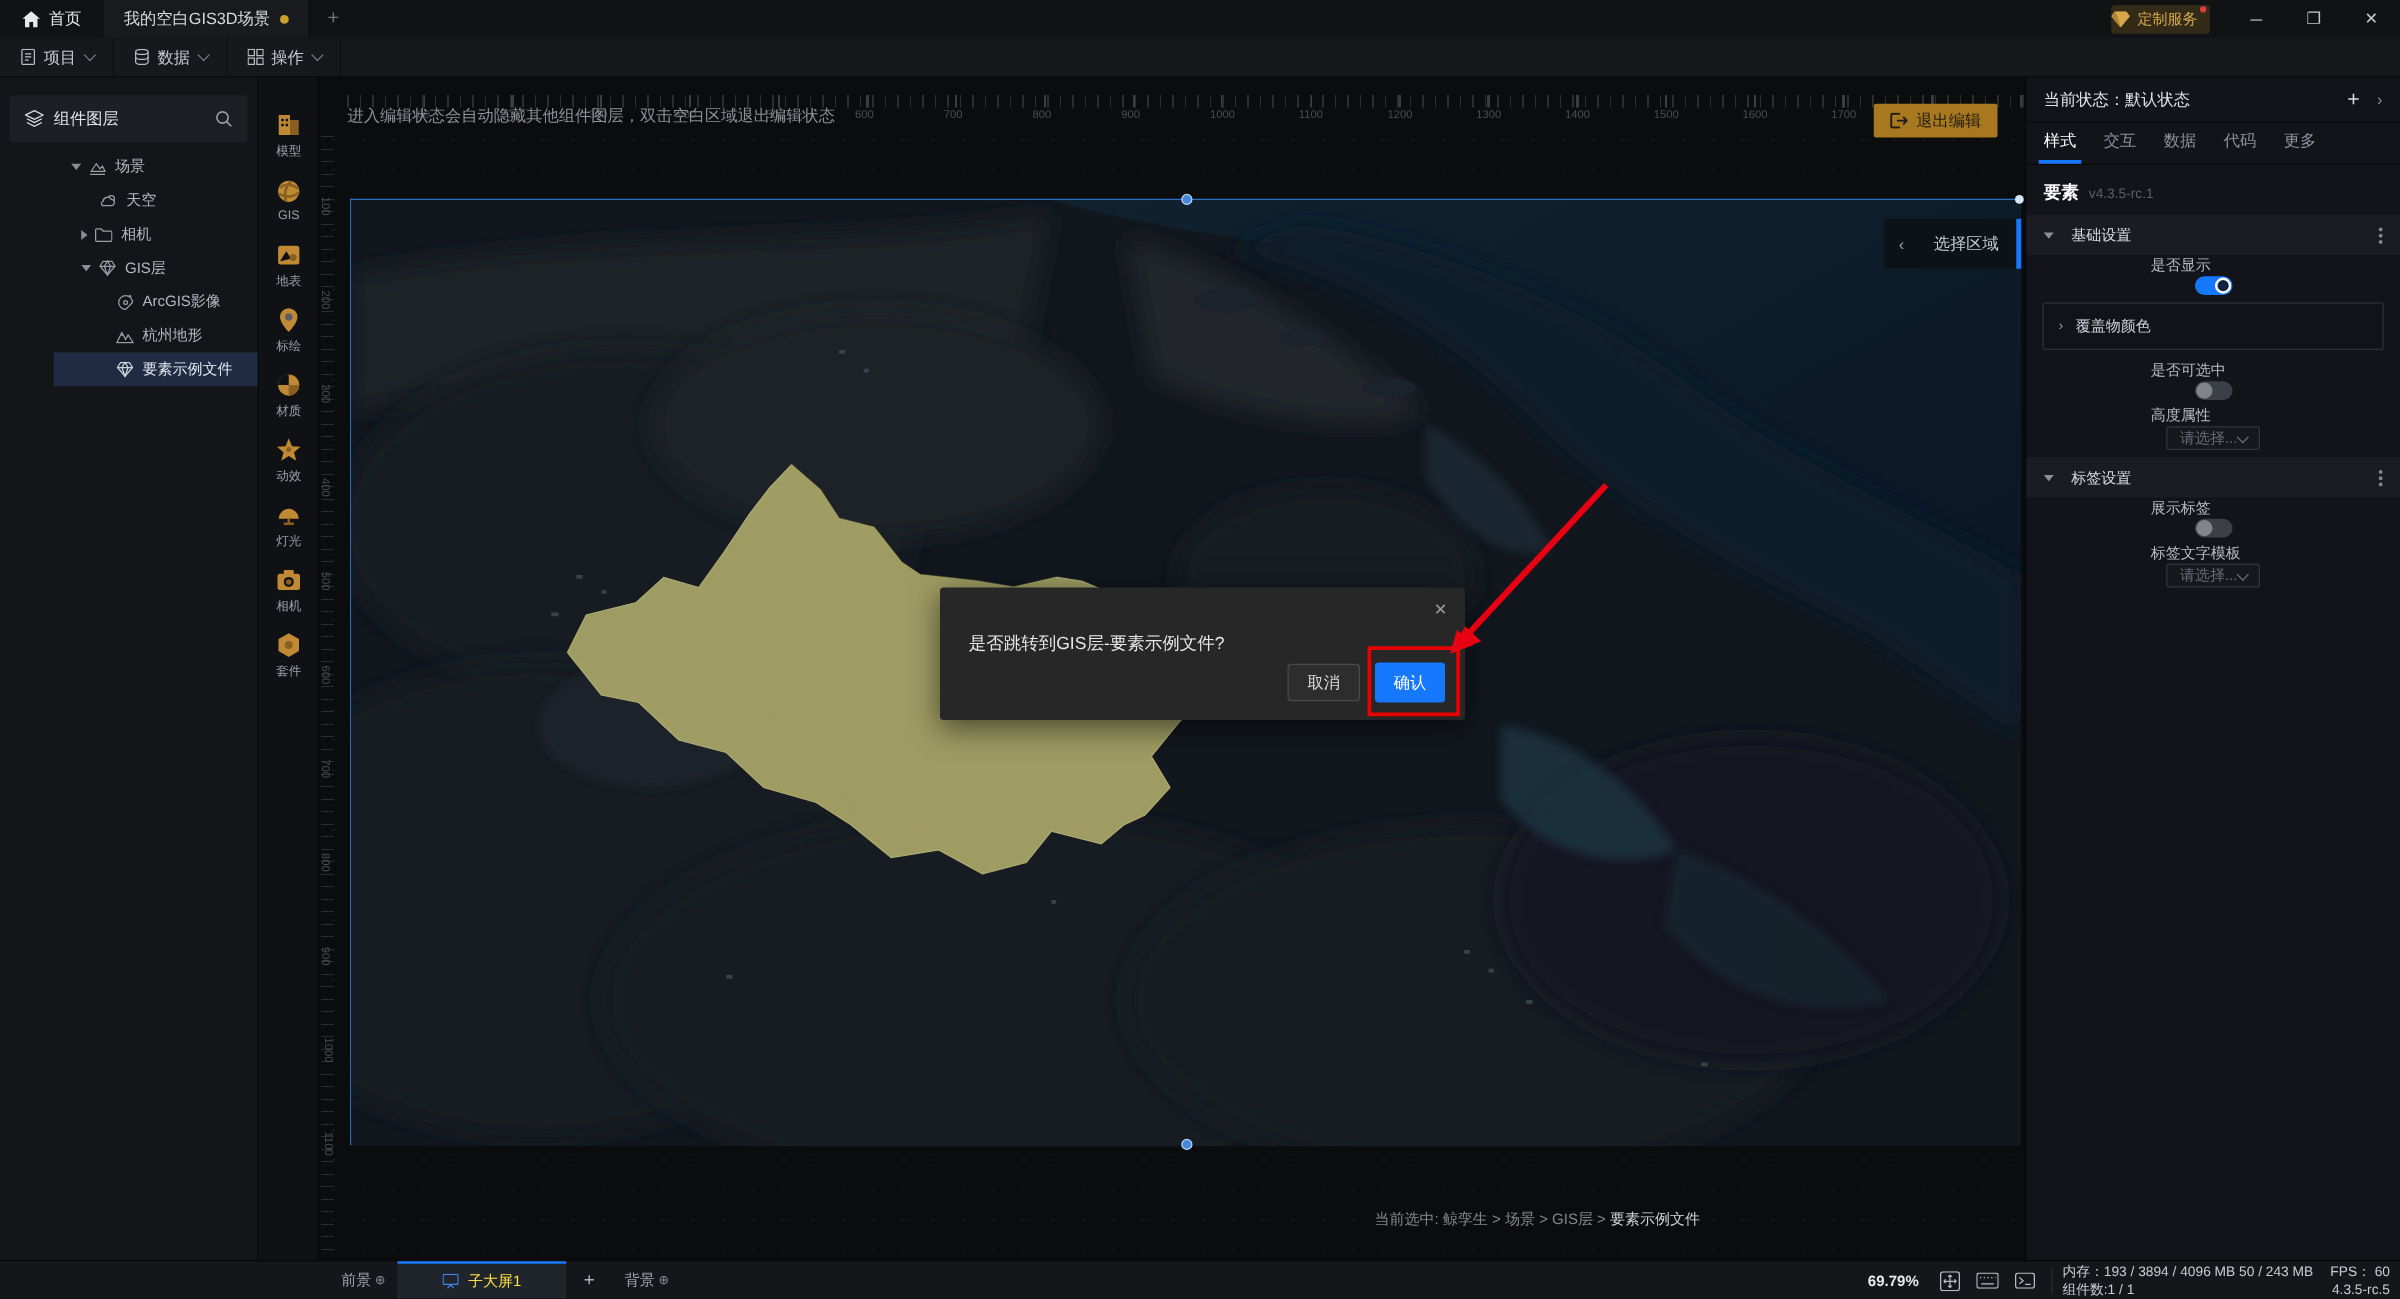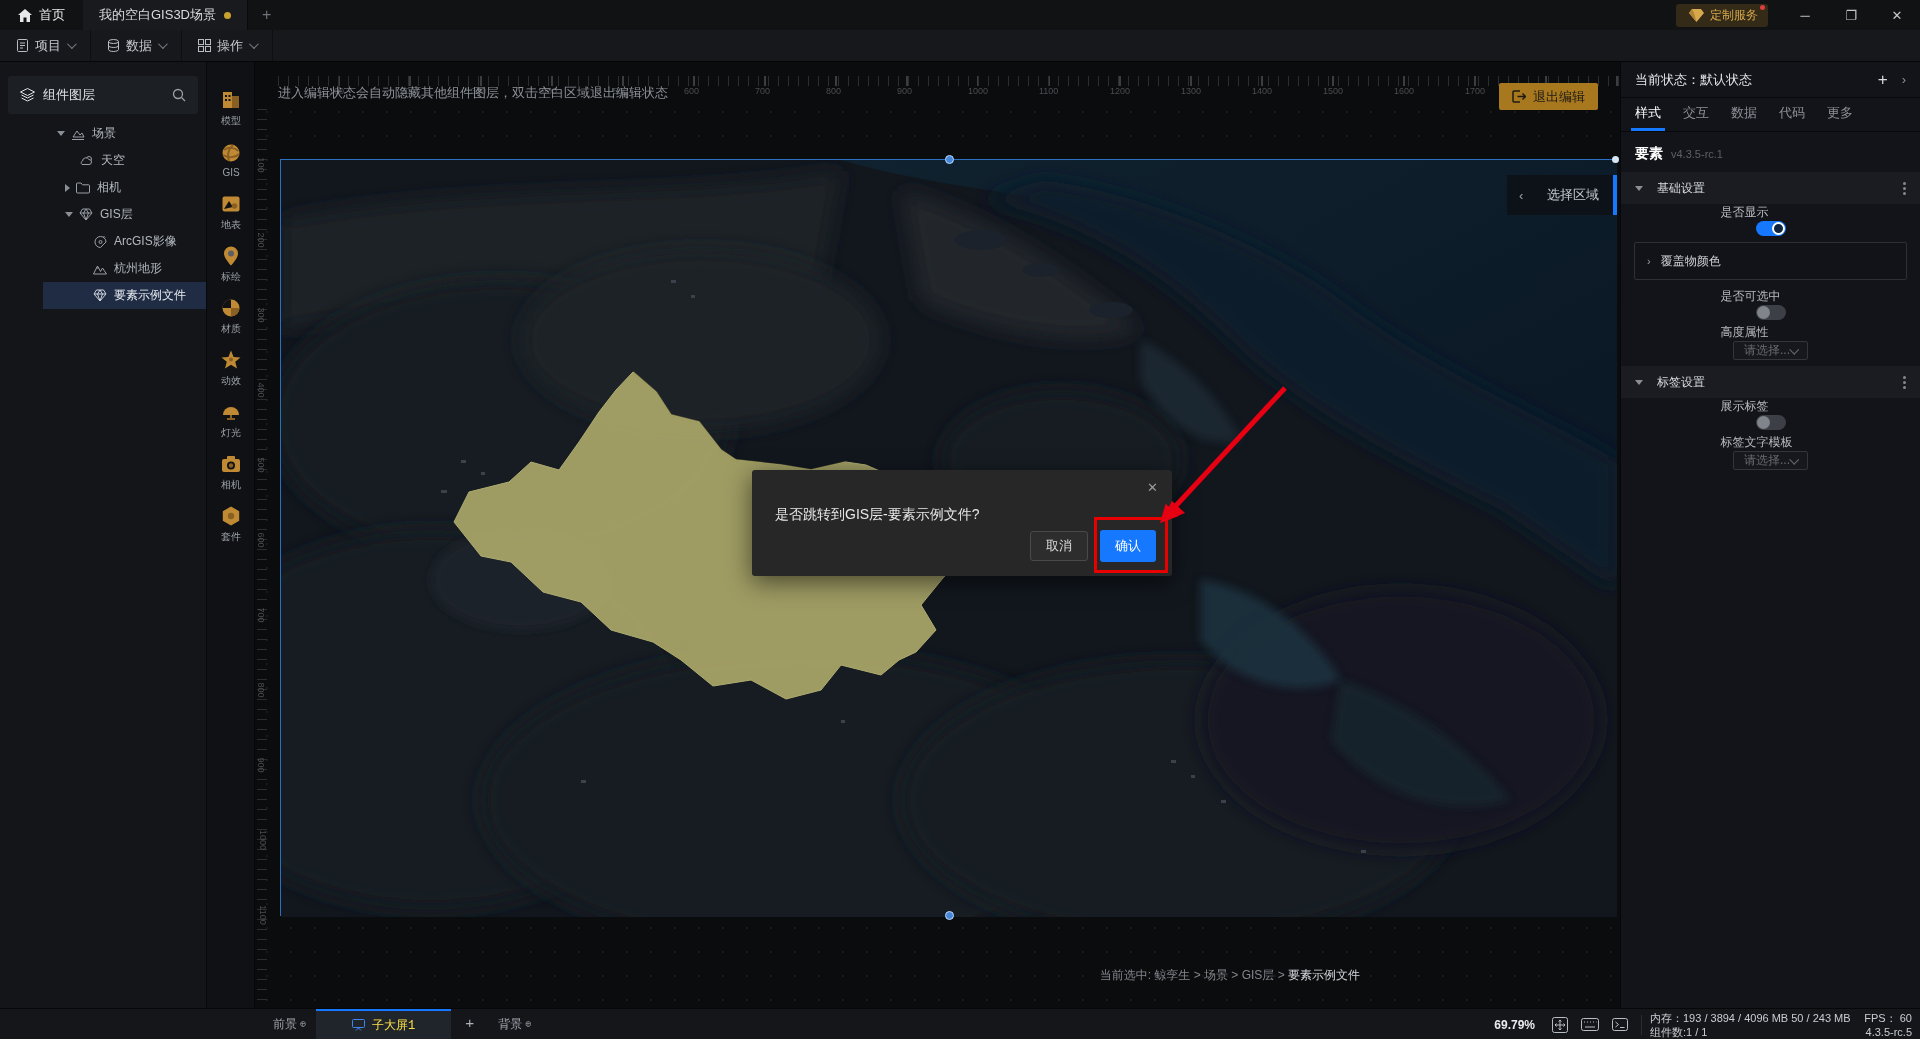--- a/index.html
+++ b/index.html
@@ -7,21 +7,21 @@
   body { font-family:"Liberation Sans","DejaVu Sans",sans-serif; }
   #app { position:relative; width:1920px; height:1039px; background:#0c0d0f; overflow:hidden; color:#c9cdd3; font-size:12px; }
 
   
   .titlebar { position:absolute; left:0; top:0; width:1920px; height:30px; background:#111214; display:flex; align-items:stretch; }
   .home { display:flex; align-items:center; gap:7px; padding:0 18px; color:#e6e8eb; font-size:13px; }
   .tab { display:flex; align-items:center; gap:8px; padding:0 16px; background:#191a1d; color:#d8dade; font-size:13px; border-right:1px solid #0a0a0b; }
   .tab .dot { width:7px; height:7px; border-radius:50%; background:#c9a22d; }
   .newtab { display:flex; align-items:center; padding:0 14px; color:#6f737a; font-size:16px; }
   .tb-right { position:absolute; right:0; top:0; height:30px; display:flex; align-items:center; gap:0; }
-  .custom-pill { display:flex; align-items:center; gap:6px; background:#332a18; border-radius:3px; padding:3px 10px 3px 13px; margin-right:14px; position:relative; }
+  .custom-pill { display:flex; align-items:center; gap:6px; background:#332a18; border-radius:3px; padding:3px 10px 3px 0; margin-right:14px; position:relative; }
   .custom-pill span { color:#d7a94c; font-size:12px; }
   .custom-pill .reddot { position:absolute; right:3px; top:1px; width:5px; height:5px; background:#e13c3c; border-radius:50%; }
   .winbtn { width:46px; height:30px; display:flex; align-items:center; justify-content:center; color:#c2c5ca; font-size:13px; }
 
   
   .menubar { position:absolute; left:0; top:30px; width:1920px; height:32px; background:#17181c; border-bottom:1px solid #060607; display:flex; align-items:center; }
   .menu-item { display:flex; align-items:center; gap:6px; padding:0 16px; height:100%; color:#c6cad0; font-size:13px; border-right:1px solid #0e0f11; }
   .chev { width:7px; height:7px; border-right:1.5px solid #7a7f86; border-bottom:1.5px solid #7a7f86; transform:rotate(45deg) translateY(-2px); display:inline-block; }
   .mb-right { position:absolute; right:12px; top:3px; display:flex; gap:8px; align-items:center; }
   .btn { height:26px; display:flex; align-items:center; gap:6px; padding:0 12px; border-radius:3px; font-size:12px;margin-top:36px; }
@@ -106,21 +106,21 @@
   .toggle.on .knob { position:absolute; right:1px; top:1px; width:13px; height:13px; border-radius:50%; background:#10233f; border:2px solid #fff; }
   .toggle.off { background:#3c3f45; }
   .toggle.off .knob { position:absolute; left:1px; top:1px; width:13px; height:13px; border-radius:50%; background:#80848b; }
   .collapse-box { margin:2px 13px 8px; height:38px; border:1px solid #2e3036; border-radius:2px; display:flex; align-items:center; gap:10px; padding:0 12px; color:#ced2d8; font-size:12px; background:#121318; }
   .collapse-box .c { color:#9ba0a7; font-size:11px; }
   .select { flex:1; height:30px; background:#17181d; border:1px solid #33353b; border-radius:2px; display:flex; align-items:center; justify-content:space-between; padding:0 10px; color:#666b72; font-size:12px; }
   .select .chev { border-color:#666b72; transform:rotate(45deg) translateY(-1px); }
 
   
   .bottombar { position:absolute; left:0; top:1008px; width:1920px; height:31px; background:#15161a; border-top:1px solid #060708; display:flex; align-items:center; }
-  .bb-left { display:flex; align-items:stretch; height:100%; margin-left:263px;font-family:Liberation Mono, monospace; }
+  .bb-left { display:flex; align-items:stretch; height:100%; margin-left:263px; }
   .bb-plain { display:flex; align-items:center; gap:3px; color:#9ea3aa; font-size:12px; padding:0 10px; }
   .bb-plain sup { font-size:10px; color:#8a8f96; }
   .bb-tab { display:flex; align-items:center; gap:7px; padding:0 36px; background:#20242b; border-top:2px solid #1677ff; color:#fde047; font-size:12px; }
   .bb-add { display:flex; align-items:center; padding:0 14px; color:#aeb3ba; font-size:15px; }
   .bb-right { position:absolute; right:0; top:0; height:31px; display:flex; align-items:center; }
   .zoompct { color:#e8eaee; font-weight:bold; font-size:12px; margin-right:12px; }
   .bb-ico { width:26px; height:20px; display:flex; align-items:center; justify-content:center; margin-right:4px; color:#b9bdc3; }
   .bb-sep { width:1px; height:20px; background:#2b2d32; margin:0 8px 0 4px; }
   .stats { width:270px; font-size:11px; color:#c9cdd2; line-height:14px; padding-right:8px; }
   .stats .row { display:flex; justify-content:space-between; }

